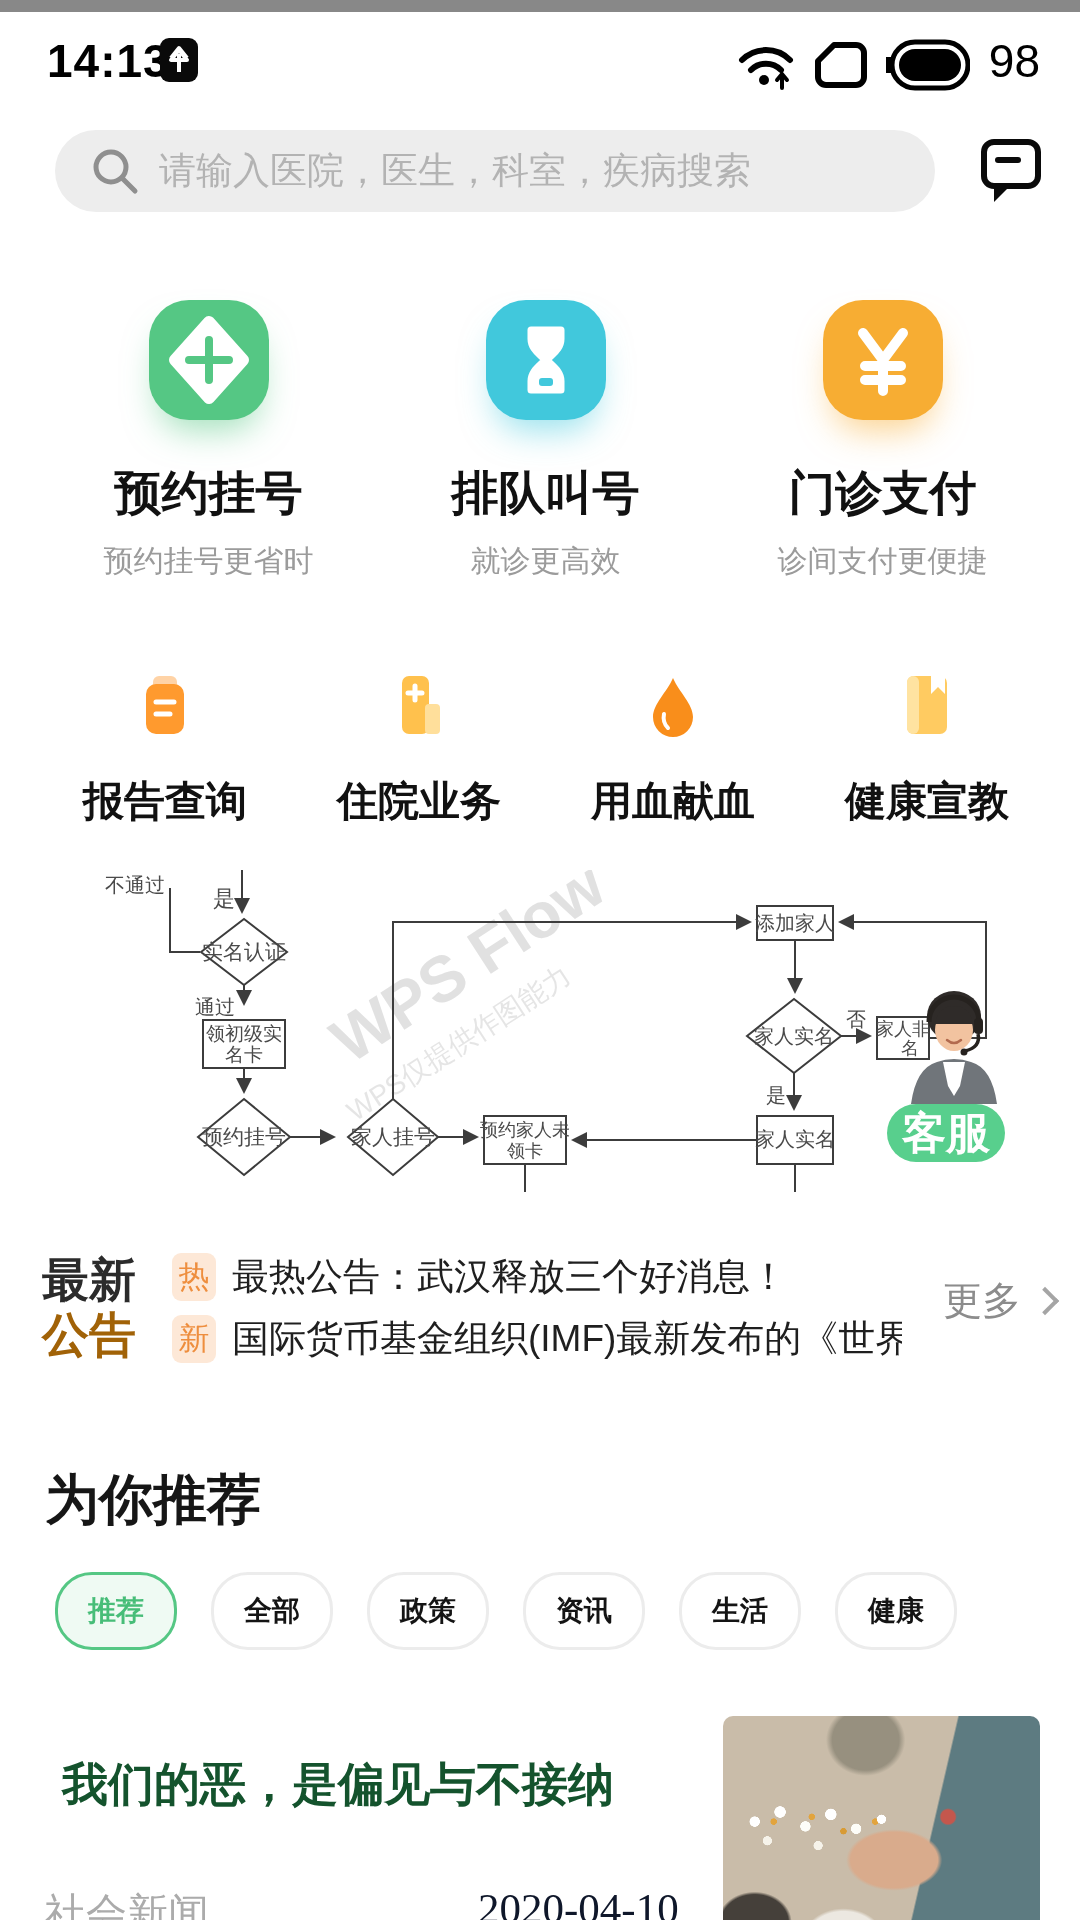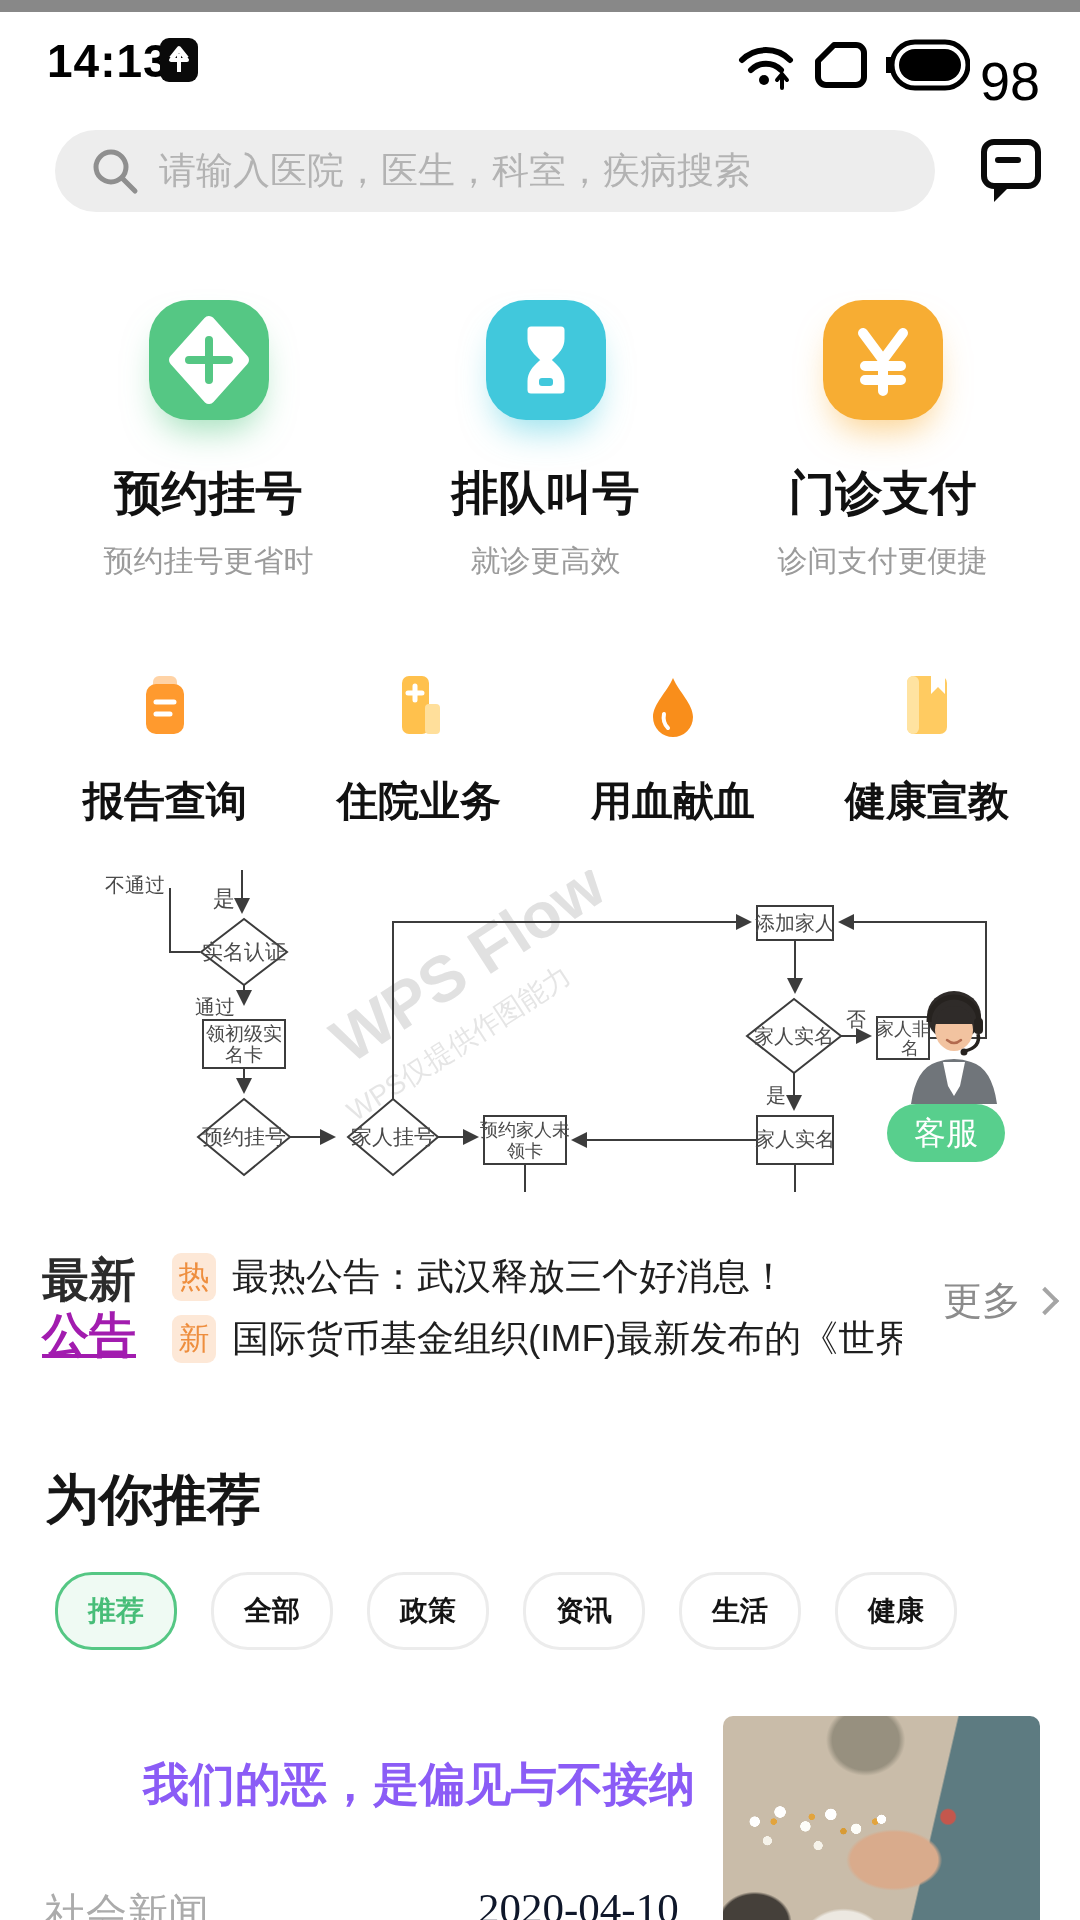--- a/index.html
+++ b/index.html
@@ -4,21 +4,21 @@
 <style>
   html,body{margin:0;padding:0;background:#888;}
   .page{position:relative;width:1080px;height:1920px;background:#ffffff;overflow:hidden;
         font-family:"Liberation Sans",sans-serif;color:#1a1a1a;margin:12px auto;}
 
   
   .statusbar{position:absolute;top:18px;left:0;width:1080px;height:60px;}
   .sb-time{position:absolute;left:47px;top:4px;font-size:46px;font-weight:700;letter-spacing:1px;color:#000;}
   .sb-upload{position:absolute;left:160px;top:8px;}
   .sb-icons{position:absolute;right:110px;top:8px;display:flex;align-items:center;gap:16px;}
-  .sb-batt-num{position:absolute;right:40px;top:20px;font-size:54px;font-weight:500;color:#000;}
+  .sb-batt-num{position:absolute;right:40px;top:4px;font-size:46px;font-weight:500;color:#000;}
 
   
   .searchbar{position:absolute;left:55px;top:118px;width:880px;height:82px;border-radius:41px;
              background:#ededed;display:flex;align-items:center;}
   .search-ph{font-size:37px;color:#b3b3b3;margin-left:18px;white-space:nowrap;}
   .chat-icon{position:absolute;left:980px;top:126px;}
 
   
   .features{position:absolute;left:40px;top:288px;width:1011px;display:flex;}
   .feature{width:337px;text-align:center;}
@@ -33,44 +33,44 @@
   .quick{position:absolute;left:38px;top:660px;width:1016px;display:flex;}
   .qitem{width:254px;text-align:center;}
   .qicon{height:74px;display:flex;align-items:flex-end;justify-content:center;}
   .qlabel{margin-top:28px;font-size:41px;font-weight:800;color:#111;}
 
   
   .flow{position:absolute;left:50px;top:858px;width:980px;height:322px;overflow:hidden;}
   .flow svg{display:block;}
   .agent{position:absolute;left:903px;top:972px;width:102px;height:120px;}
   .service-btn{position:absolute;left:887px;top:1092px;width:118px;height:58px;border-radius:29px;
-               background:#58cf8d;color:#fff;font-size:32px;font-weight:400;text-align:center;line-height:58px;}
+               background:#58cf8d;color:#fff;font-size:44px;font-weight:700;text-align:center;line-height:58px;}
 
   
   .notice-label{position:absolute;left:42px;top:1240px;font-size:47px;font-weight:800;line-height:55px;}
   .nl1{color:#2b2b2b;}
-  .nl2{color:#a21caf;text-decoration:underline;}
+  .nl2{color:#a16207;}
   .notice-rows{position:absolute;left:172px;top:1240px;width:730px;}
   .nrow{display:flex;align-items:center;height:50px;margin-bottom:12px;}
   .ntag{flex:0 0 auto;width:44px;height:48px;border-radius:9px;background:#fde8d7;color:#ee8e3e;
         font-size:31px;display:flex;align-items:center;justify-content:center;}
   .ntext{margin-left:16px;font-size:37px;color:#1f1f1f;white-space:nowrap;overflow:hidden;}
   .more{position:absolute;left:943px;top:1262px;display:flex;align-items:center;color:#8c8c8c;font-size:39px;}
   .chev{width:16px;height:16px;border-top:4px solid #a5a5a5;border-right:4px solid #a5a5a5;
         transform:rotate(45deg);margin-left:14px;}
 
   
   .rec-title{position:absolute;left:45px;top:1452px;font-size:54px;font-weight:800;color:#161616;}
   .chips{position:absolute;left:55px;top:1560px;display:flex;gap:34px;}
   .chip{height:72px;border-radius:37px;border:3px solid #ececec;background:#fff;color:#141414;
         font-size:28px;font-weight:600;display:flex;align-items:center;justify-content:center;padding:0 30px;}
   .chip.active{border-color:#55c784;background:#effaf3;color:#47bd78;}
 
   
-  .art-title{position:absolute;left:45px;top:1742px;width:650px;font-size:46px;font-weight:800;color:#8b5cf6;text-align:right;}
+  .art-title{position:absolute;left:62px;top:1742px;width:650px;font-size:46px;font-weight:800;color:#14532d;}
   .art-cat{position:absolute;left:45px;top:1874px;font-size:41px;color:#ababab;}
   .art-date{position:absolute;left:478px;top:1872px;font-size:43px;color:#0f172a;font-family:Liberation Serif, serif;}
   .art-photo{position:absolute;left:723px;top:1704px;width:317px;height:240px;border-radius:10px;
     background-color:#c9bca9;
     background-image:
       radial-gradient(circle 9px at 10% 44%, #ffffff 55%, transparent 60%),
       radial-gradient(circle 10px at 18% 40%, #ffffff 55%, transparent 60%),
       radial-gradient(circle 9px at 26% 46%, #fdfdf8 55%, transparent 60%),
       radial-gradient(circle 10px at 34% 41%, #ffffff 55%, transparent 60%),
       radial-gradient(circle 9px at 42% 47%, #fdfdf8 55%, transparent 60%),

